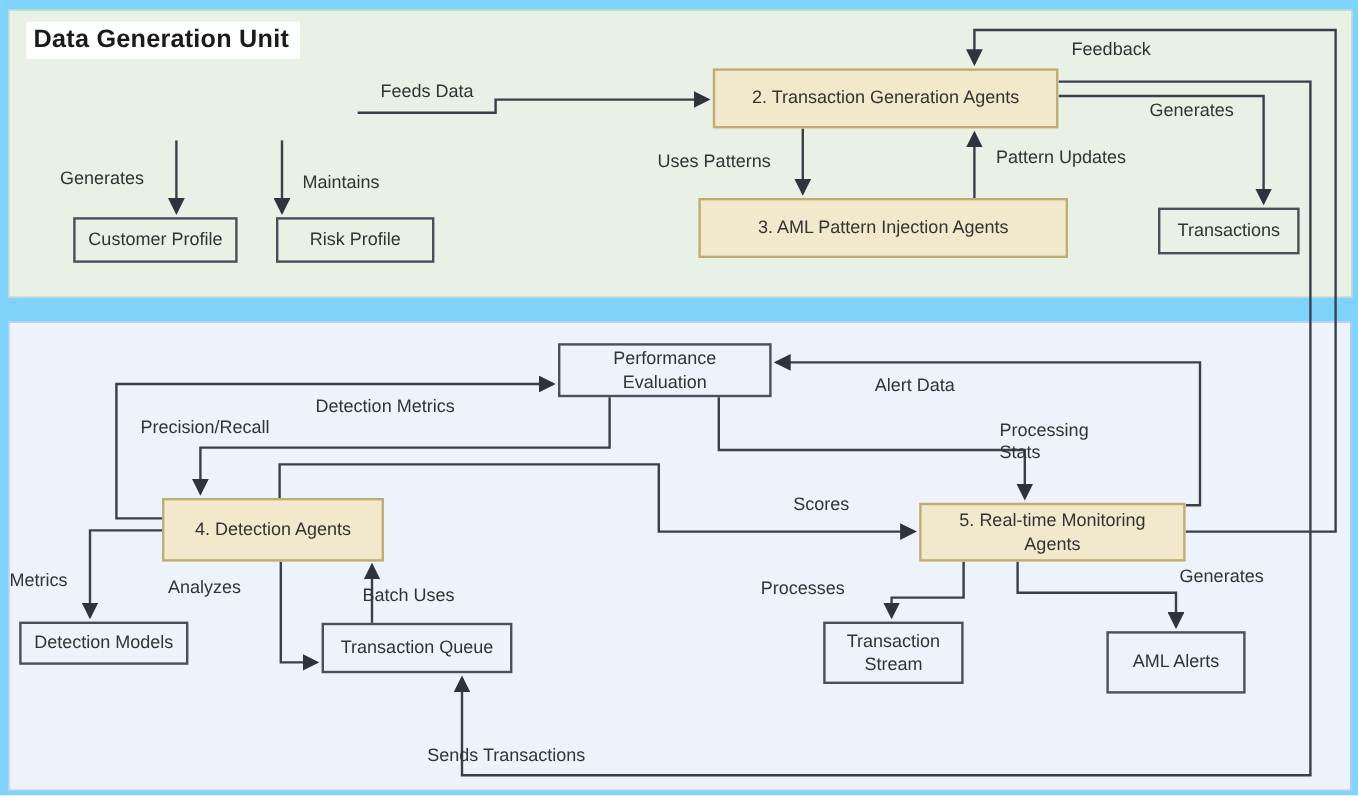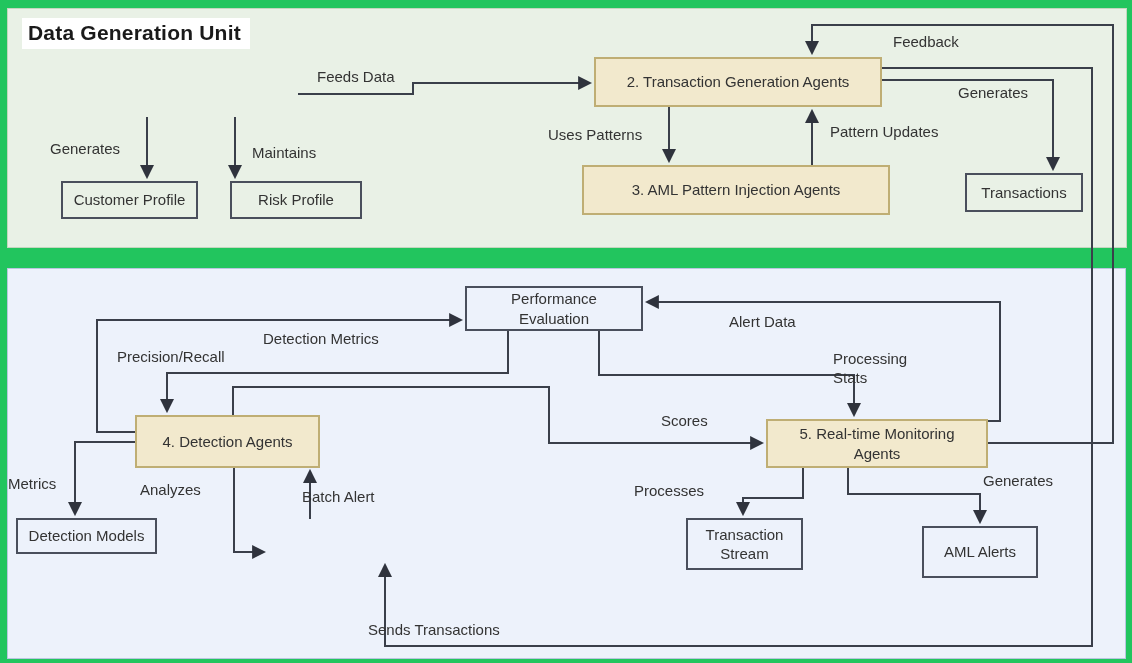--- a/index.html
+++ b/index.html
@@ -1,17 +1,17 @@
 <!DOCTYPE html>
 <html><head>
 <meta charset="utf-8">
 <style>
   html,body{margin:0;padding:0;background:#ffffff;}
   #canvas{
-    position:relative;width:1132px;height:663px;background:#22c55e;overflow:hidden;
+    position:relative;width:1132px;height:663px;background:#7dd3fc;overflow:hidden;
     font-family:"Liberation Sans",sans-serif;color:#333333;
   }
   .unit{position:absolute;box-sizing:border-box;border:1px solid;}
   .unit.green{background:#e9f1e6;border-color:#c4d6bf;}
   .unit.blue{background:#edf2fb;border-color:#b9c6df;}
   .unit-title{
     position:absolute;background:#ffffff;padding:3px 9px 4px 6px;
     font-size:21px;font-weight:700;color:#1a1a1a;white-space:nowrap;letter-spacing:.2px;
   }
   .node{
@@ -86,41 +86,44 @@
   <div class="node agent" style="left:135px;top:415px;width:185px;height:53px">
     <span>4. Detection Agents</span>
   </div>
   <div class="node agent" style="left:766px;top:419px;width:222px;height:49px">
     <span>5. Real-time Monitoring
 Agents</span>
   </div>
   <div class="node artifact" style="left:16px;top:518px;width:141px;height:36px">
     <span>Detection Models</span>
   </div>
+  <div class="node artifact" style="left:268px;top:519px;width:159px;height:42px">
+    <span>Transaction Queue</span>
+  </div>
   <div class="node artifact" style="left:686px;top:518px;width:117px;height:52px">
     <span>Transaction
 Stream</span>
   </div>
   <div class="node artifact" style="left:922px;top:526px;width:116px;height:52px">
     <span>AML Alerts</span>
   </div>
 
   <span class="elabel" style="left:317px;top:68px">Feeds Data</span>
   <span class="elabel" style="left:50px;top:140px">Generates</span>
   <span class="elabel" style="left:252px;top:144px">Maintains</span>
   <span class="elabel" style="left:548px;top:126px">Uses Patterns</span>
   <span class="elabel" style="left:830px;top:123px">Pattern Updates</span>
   <span class="elabel" style="left:893px;top:33px">Feedback</span>
   <span class="elabel" style="left:958px;top:84px">Generates</span>
-  <span class="elabel" style="left:368px;top:621px">Sends Transactions</span>
+  <span class="elabel" style="left:356px;top:621px">Sends Transactions</span>
   <span class="elabel" style="left:263px;top:330px">Detection Metrics</span>
   <span class="elabel" style="left:117px;top:348px">Precision/Recall</span>
   <span class="elabel" style="left:661px;top:412px">Scores</span>
   <span class="elabel" style="left:729px;top:313px">Alert Data</span>
   <span class="elabel center" style="left:833px;top:350px;width:90px">Processing
 Stats</span>
   <span class="elabel" style="left:8px;top:475px">Metrics</span>
   <span class="elabel" style="left:140px;top:481px">Analyzes</span>
-  <span class="elabel" style="left:302px;top:488px">Batch Alert</span>
+  <span class="elabel" style="left:302px;top:488px">Batch Uses</span>
   <span class="elabel" style="left:634px;top:482px">Processes</span>
   <span class="elabel" style="left:983px;top:472px">Generates</span>
 
 </div>
 
 </body></html>

